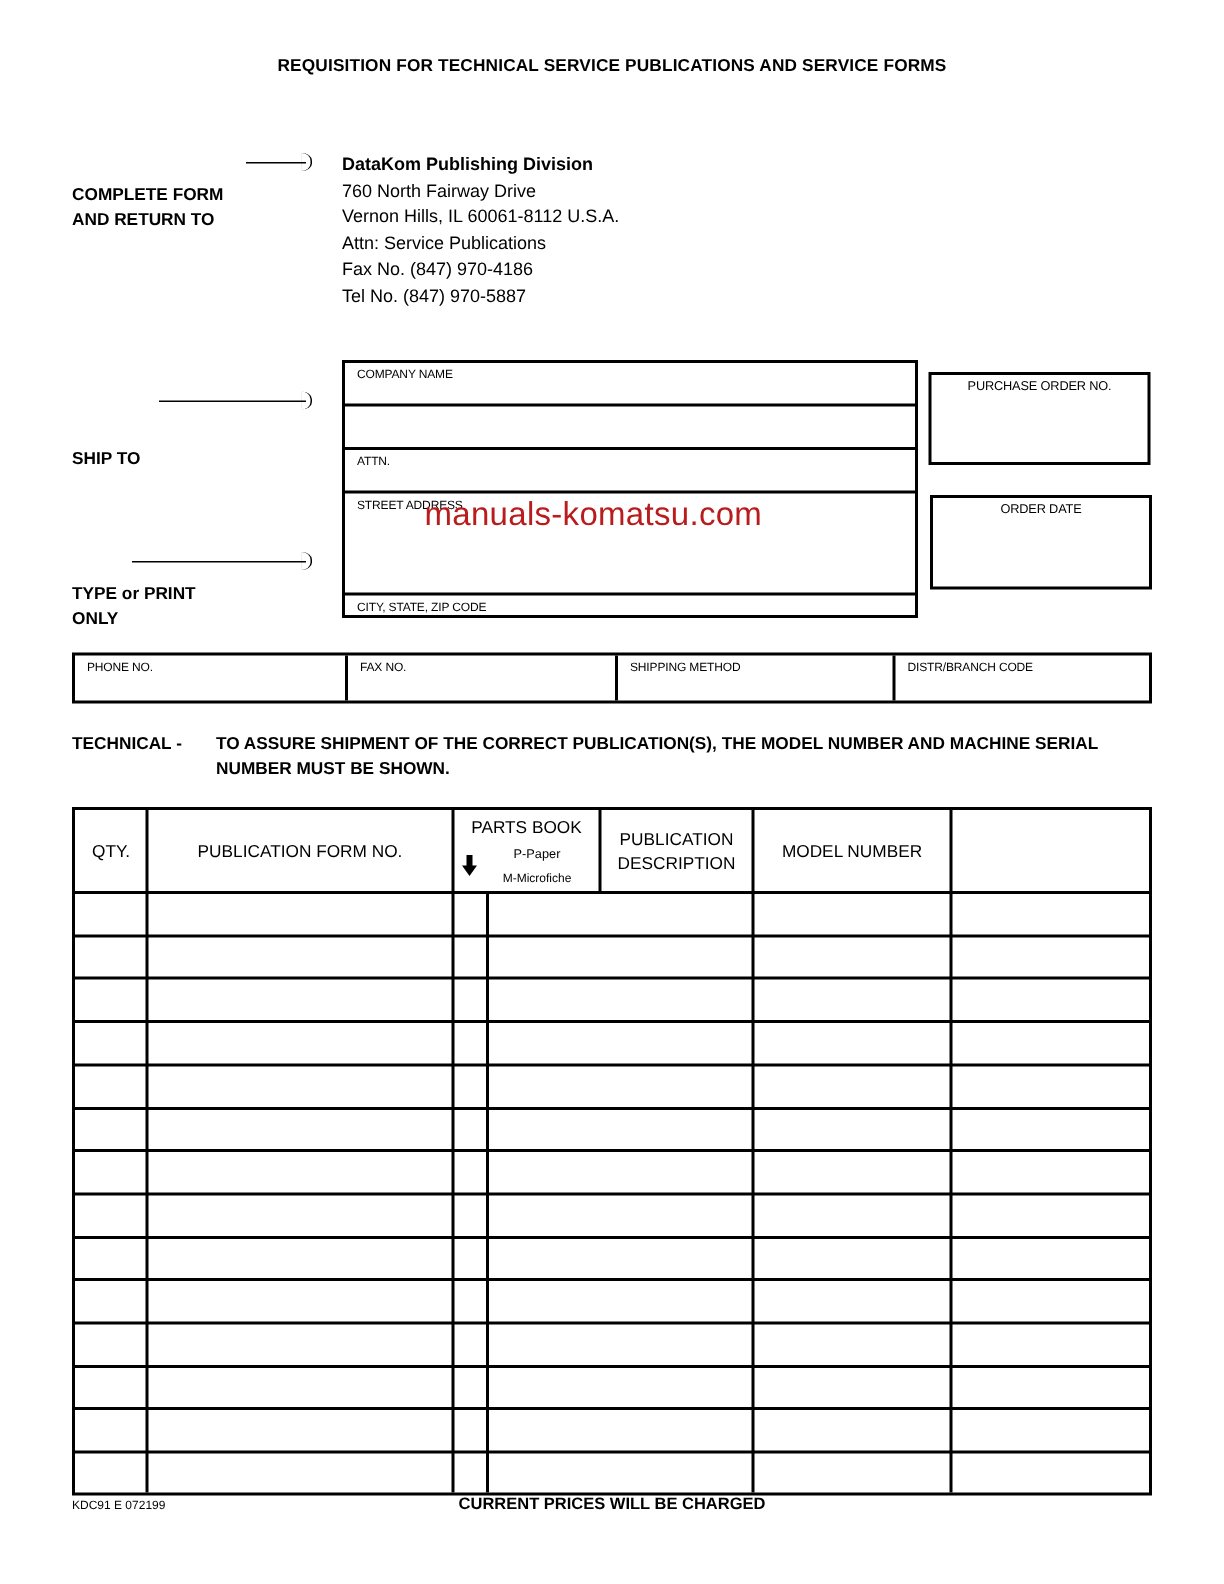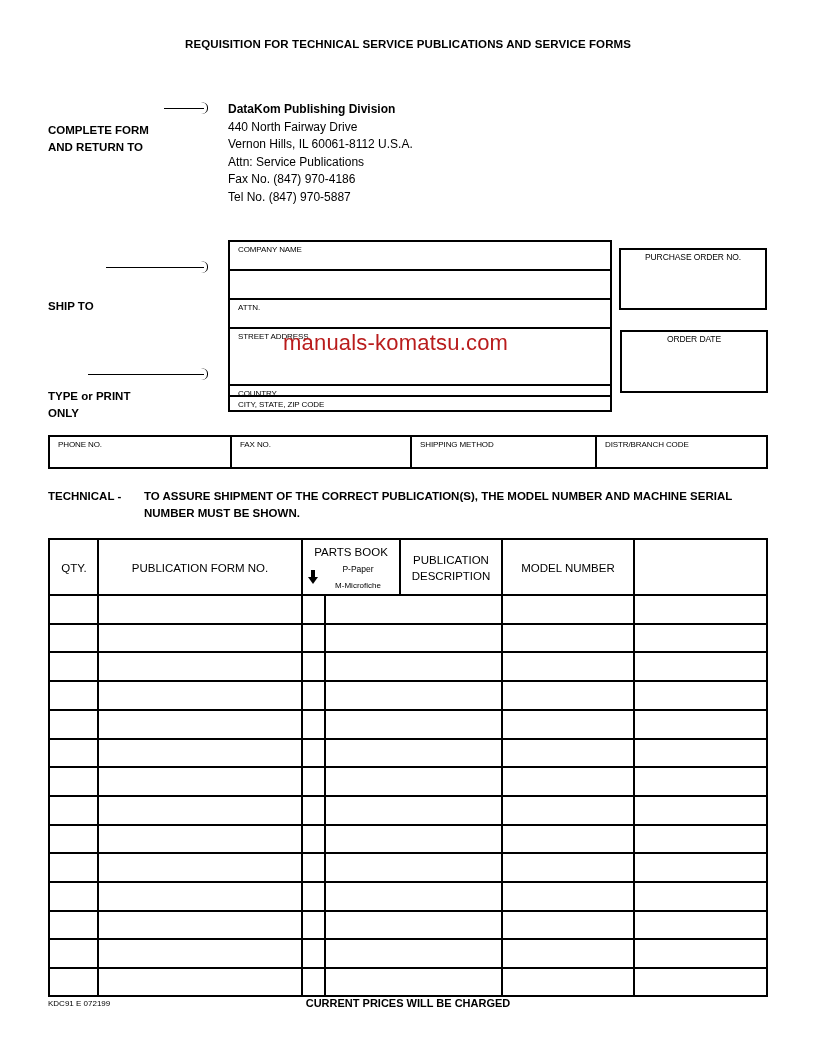--- a/index.html
+++ b/index.html
@@ -37,21 +37,21 @@
 
 <div class="abs title">REQUISITION FOR TECHNICAL SERVICE PUBLICATIONS AND SERVICE FORMS</div>
 
 <div class="abs lbl-bold" style="left:48px;top:84px;">COMPLETE FORM</div>
 <div class="abs lbl-bold" style="left:48px;top:101px;">AND RETURN TO</div>
 <div class="abs arrow-line" style="left:164px;top:108px;width:40px;"></div>
 <div class="abs arrow-tip" style="left:201px;top:102px;"></div>
 
 <div class="abs addr">
   <div class="org">DataKom Publishing Division</div>
-  <div>440 North Fairway Drive</div>
+  <div>760 North Fairway Drive</div>
   <div>Vernon Hills, IL 60061-8112 U.S.A.</div>
   <div>Attn: Service Publications</div>
   <div>Fax No. (847) 970-4186</div>
   <div>Tel No.  (847) 970-5887</div>
 </div>
 
 <div class="abs lbl-bold" style="left:48px;top:260px;">SHIP TO</div>
 <div class="abs arrow-line" style="left:106px;top:267px;width:98px;"></div>
 <div class="abs arrow-tip" style="left:201px;top:261px;"></div>
 
@@ -68,23 +68,20 @@
     <span class="fieldlbl"></span>
   </div>
   <div class="shiprow" style="top:56px;height:30px;">
     <span class="fieldlbl">ATTN.</span>
   </div>
   <div class="shiprow" style="top:85px;height:29px;">
     <span class="fieldlbl">STREET ADDRESS</span>
   </div>
   <div class="shiprow" style="top:113px;height:29px;margin-top:40px;">
     <span class="fieldlbl">CITY, STATE, ZIP CODE</span>
-  </div>
-  <div class="shiprow" style="top:142px;height:28px;">
-    <span class="fieldlbl">COUNTRY</span>
   </div>
 </div>
 
 <div class="abs watermark">manuals-komatsu.com</div>
 
 <div class="abs sidebox" style="left:619px;top:248px;width:148px;height:62px;">
   <span class="fieldlbl">PURCHASE ORDER NO.</span>
 </div>
 
 <div class="abs sidebox" style="left:620px;top:330px;width:148px;height:63px;">

